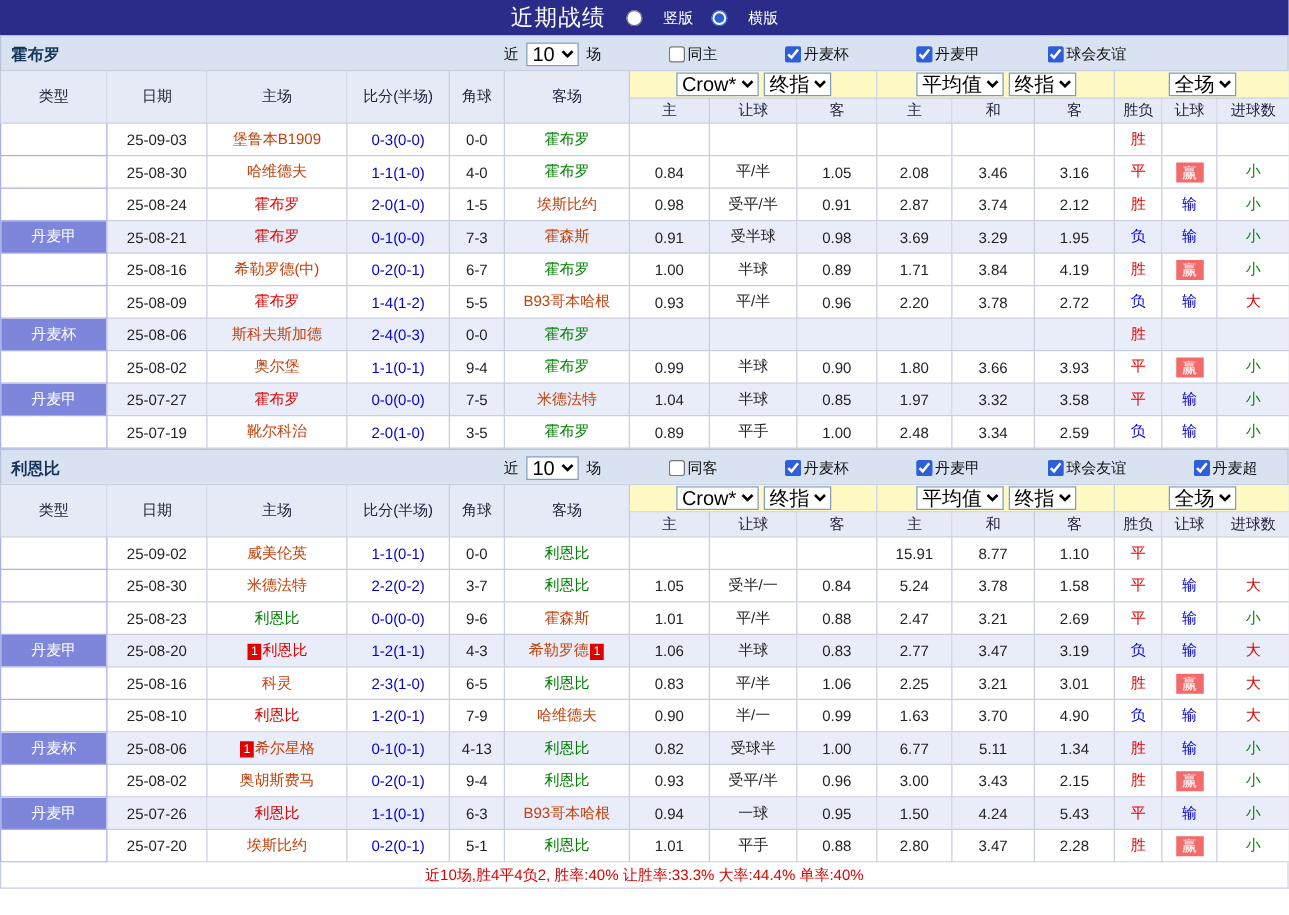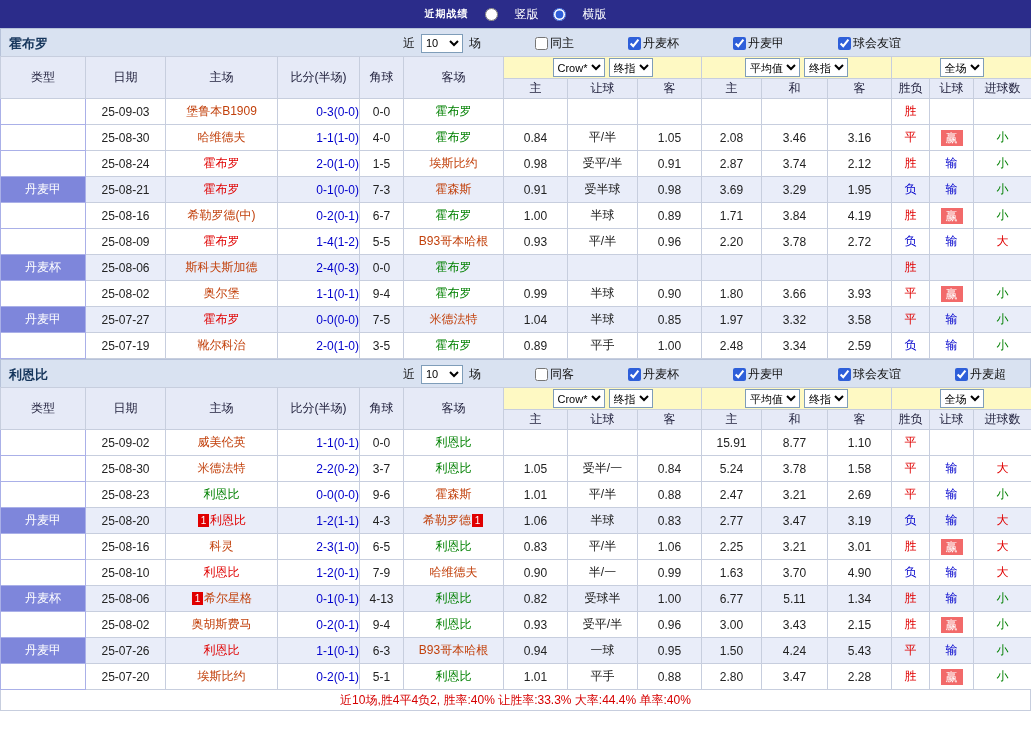--- a/index.html
+++ b/index.html
@@ -1,44 +1,44 @@
 <!DOCTYPE html>
 <html><head>
 <meta charset="utf-8">
 <style>
   * { box-sizing: border-box; }
   html,body { margin:0; padding:0; background:#fff; }
   body { font-family: "Liberation Sans", "DejaVu Sans", sans-serif; font-size:12px; color:#222; }
   .page { width:1031px; height:732px; overflow:hidden; }
 
   .topbar { height:28px; background:#2B2C8A; display:flex; align-items:center; justify-content:center; gap:16px; color:#fff; }
-  .topbar .title { font-weight:bold; font-size:10px; letter-spacing:1px; }
+  .topbar .title { font-weight:normal; font-size:18px; letter-spacing:1px; }
   .radios { display:flex; align-items:center; gap:14px; }
   .radios label { display:flex; align-items:center; gap:17px; cursor:pointer; }
   input { accent-color:#2E5FD9; margin:0; }
 
   .sec-head { height:28px; background:#D9E2F1; border:1px solid #B6C2D9; border-bottom:none; position:relative; }
   .team-name { position:absolute; left:8px; top:6px; font-weight:bold; font-size:13px; color:#16365C; }
   .filters { position:absolute; left:402px; top:0; height:28px; display:flex; align-items:center; gap:6px; color:#111; }
   .filters .cb { display:flex; align-items:center; gap:2px; cursor:pointer;margin-left:48px; }
 
-  select { font-family:inherit; font-size:11px; height:19px; border:1px solid #7F9DB9; background:#fff; padding:0; }
+  select { font-family:inherit; font-size:16px; height:19px; border:1px solid #7F9DB9; background:#fff; padding:0; }
   select.cnt { width:42px; }
 
   table.grid { width:1031px; border-collapse:collapse; table-layout:fixed; }
   .grid th, .grid td { border:1px solid #C7CEDE; text-align:center; overflow:hidden; white-space:nowrap; padding:0; }
   .grid thead th { background:#E6EAF7; color:#23233F; font-weight:normal; height:20px; }
   .grid thead tr:first-child th { height:22px; }
   .grid thead th.selcell { background:#fef9c3; }
   .selcell select { margin:0 2px; }
   .grid tbody td { height:26px; background:#fff; }
   tr.hl td { background:#E9EDF9; }
   td.league { background:#7E86DB; color:#fff; border-color:#AAB0E8; }
   tr.hl td.league { background:#7E86DB; }
-  td.score { color:#0000CC;text-align:right; }
+  td.score { color:#0000CC; }
   .t-red { color:#E00000; } .t-green { color:#008000; } .t-black { color:#c2410c; }
   td.wl-red { color:#E00000; } td.wl-blue { color:#0000CC; }
   span.win { display:inline-block; background:#F26A6A; color:#fff; padding:1px 5px; line-height:14px; }
   td.lose { color:#0000CC; }
   td.big { color:#E00000; } td.small { color:#008000; }
   .badge { display:inline-block; background:#E00000; color:#fff; font-size:10px; width:11px; height:13px; line-height:13px; text-align:center; margin:0 1px; }
   .summary { height:21px; line-height:21px; text-align:center; color:#D60000; border:1px solid #C7CEDE; border-top:none; background:#fff; }
 </style>
 </head>
 <body>

